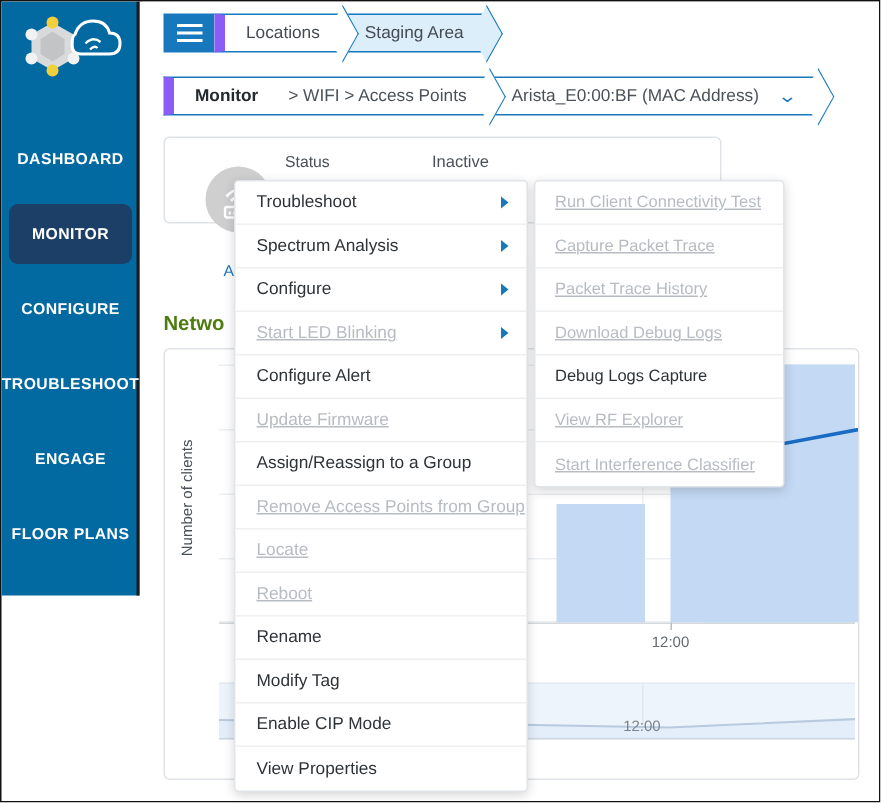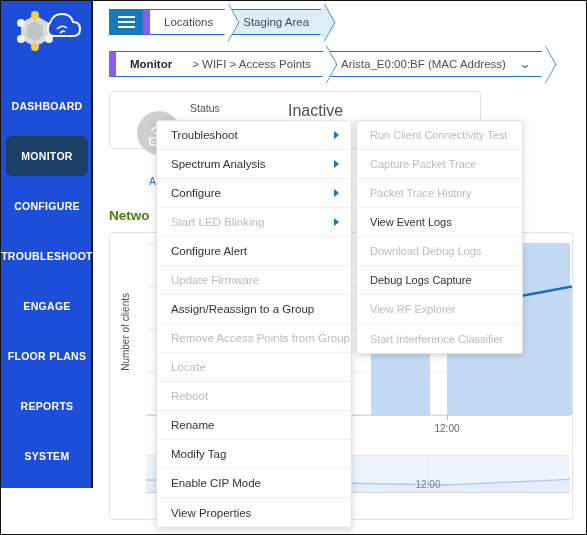--- a/index.html
+++ b/index.html
@@ -14,22 +14,22 @@
     width: 587px; height: 535px;
     background: #ffffff;
     border: 1px solid #111111;
     overflow: hidden;
   }
 
   
   #sidebar {
     position: absolute;
     left: 0; top: 0;
-    width: 92px; height: 487px;
-    background: #1d4ed8;
+    width: 92px; height: 396px;
+    background: #0369a1;
     border-right: 2px solid #1a1a1a;
   }
   #logo {
     position: absolute;
     left: 8px; top: 6px;
     width: 76px; height: 50px;
   }
   .nav-list {
     position: absolute;
     top: 80px; left: 0; width: 92px;
@@ -159,21 +159,21 @@
   }
   #status-key {
     position: absolute;
     left: 80px; top: 10px;
     font-size: 10.5px;
     color: #4a5158;
   }
   #status-val {
     position: absolute;
     left: 178px; top: 10px;
-    font-size: 16px;
+    font-size: 11px;
     color: #4a5158;
   }
 
   
   #net-heading {
     position: absolute;
     left: 14px; top: 207px;
     font-size: 13.5px;
     font-weight: bold;
     color: #4d7c0f;
@@ -292,21 +292,21 @@
     padding-left: 14px;
     padding-right: 20px;
     font-size: 11.5px;
     color: #2e3338;
     border-bottom: 1px solid #edeff1;
     cursor: pointer;
     white-space: nowrap;
   }
   #ctx-submenu .mi { padding-left: 13px; font-size: 11px; }
   .mi:last-child { border-bottom: none; align-items: center; }
-  .mi.disabled { color: #b7bcc2; cursor: default; }
+  .mi.disabled { color: #b7bcc2; cursor: default; text-decoration: underline; }
   .mi .arrow {
     position: absolute;
     right: 12px; top: 50%;
     margin-top: -4px;
     width: 0; height: 0;
     border-left: 5px solid #1878be;
     border-top: 4px solid transparent;
     border-bottom: 4px solid transparent;
   }
   .mi.disabled .arrow { border-left-color: #1878be; }
@@ -504,23 +504,20 @@
   <div id="ctx-submenu">
     <div class="mi disabled">
       <span>Run Client Connectivity Test</span>
     </div>
     <div class="mi disabled">
       <span>Capture Packet Trace</span>
     </div>
     <div class="mi disabled">
       <span>Packet Trace History</span>
     </div>
-    <div class="mi">
-      <span>View Event Logs</span>
-    </div>
     <div class="mi disabled">
       <span>Download Debug Logs</span>
     </div>
     <div class="mi">
       <span>Debug Logs Capture</span>
     </div>
     <div class="mi disabled">
       <span>View RF Explorer</span>
     </div>
     <div class="mi disabled">

